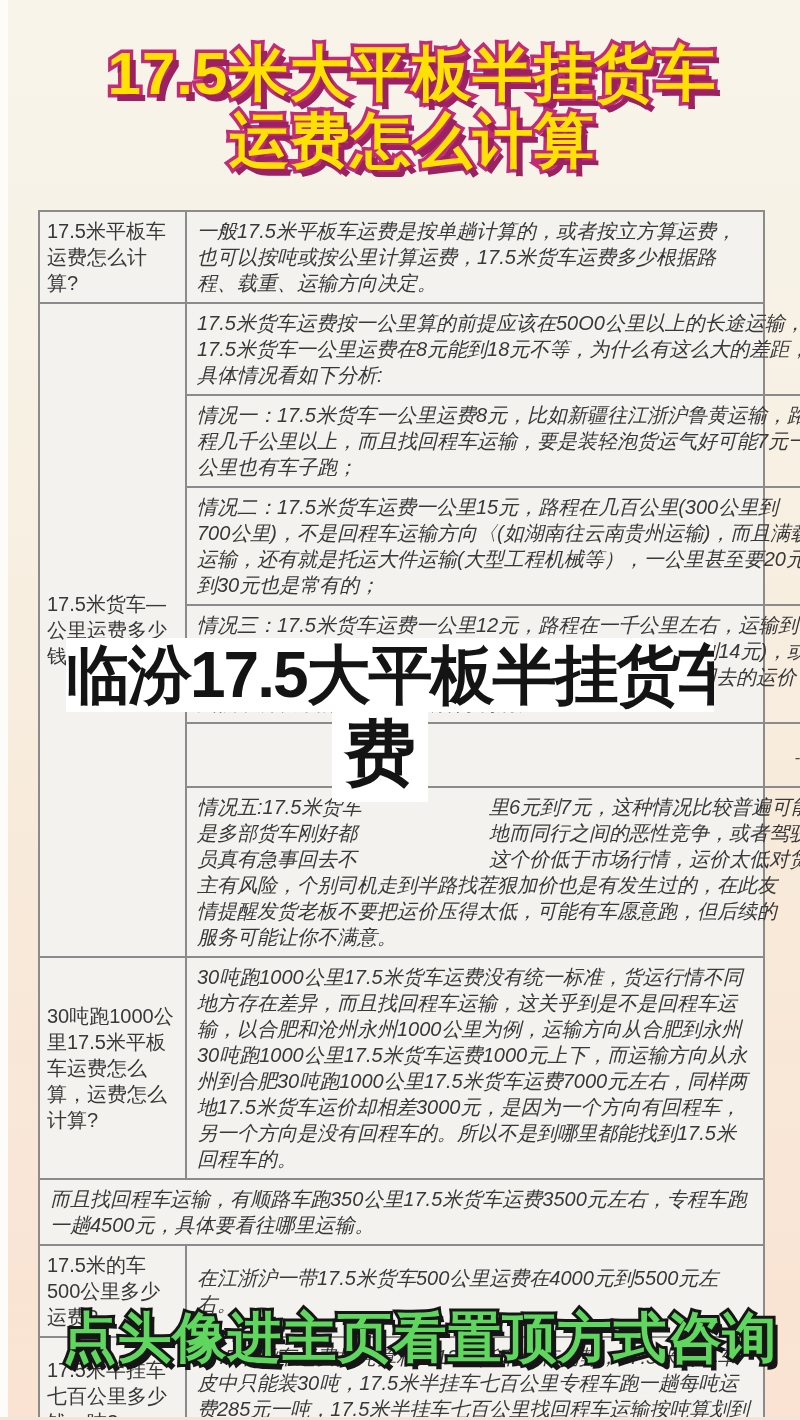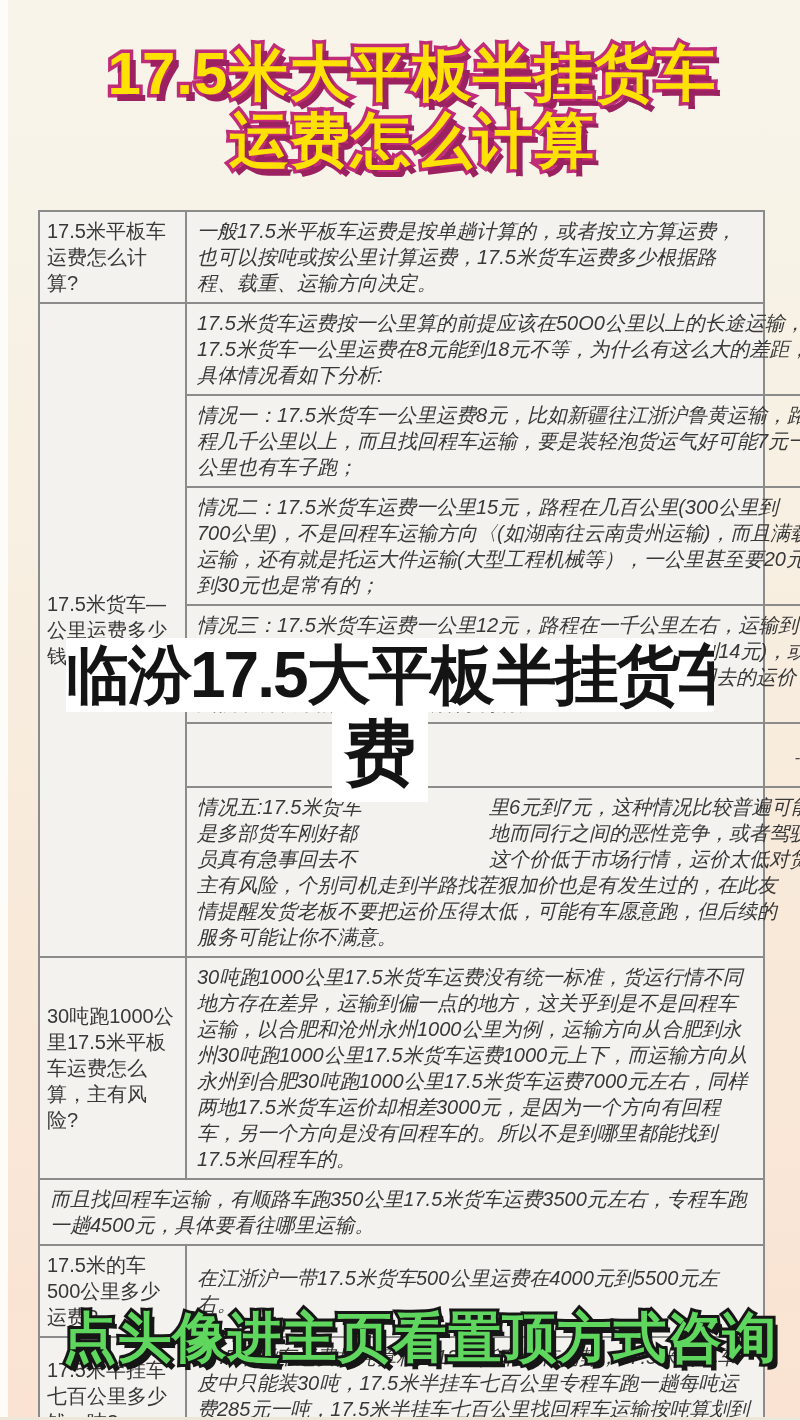--- a/index.html
+++ b/index.html
@@ -118,22 +118,22 @@
             <span class="gl-spacer"></span>
             <span class="gl-right">这个价低于市场行情，运价太低对货</span>
           </div>
           <div class="fullline">主有风险，个别司机走到半路找茬狠加价也是有发生过的，在此友</div>
           <div class="fullline">情提醒发货老板不要把运价压得太低，可能有车愿意跑，但后续的</div>
           <div class="fullline">服务可能让你不满意。</div>
         </div>
       </div>
     </div>
     <div class="row">
-      <div class="cell-q">30吨跑1000公里17.5米平板车运费怎么算，主有风险?</div>
-      <div class="cell-a pad">30吨跑1000公里17.5米货车运费没有统一标准，货运行情不同地方存在差异，运输到偏一点的地方，这关乎到是不是回程车运输，以合肥和沧州永州1000公里为例，运输方向从合肥到永州30吨跑1000公里17.5米货车运费1000元上下，而运输方向从永州到合肥30吨跑1000公里17.5米货车运费7000元左右，同样两地17.5米货车运价却相差3000元，是因为一个方向有回程车，另一个方向是没有回程车的。所以不是到哪里都能找到17.5米回程车的。</div>
+      <div class="cell-q">30吨跑1000公里17.5米平板车运费怎么算，运费怎么计算?</div>
+      <div class="cell-a pad">30吨跑1000公里17.5米货车运费没有统一标准，货运行情不同地方存在差异，而且找回程车运输，这关乎到是不是回程车运输，以合肥和沧州永州1000公里为例，运输方向从合肥到永州30吨跑1000公里17.5米货车运费1000元上下，而运输方向从永州到合肥30吨跑1000公里17.5米货车运费7000元左右，同样两地17.5米货车运价却相差3000元，是因为一个方向有回程车，另一个方向是没有回程车的。所以不是到哪里都能找到17.5米回程车的。</div>
     </div>
     <div class="row">
       <div class="cell-a pad">而且找回程车运输，有顺路车跑350公里17.5米货车运费3500元左右，专程车跑一趟4500元，具体要看往哪里运输。</div>
     </div>
     <div class="row">
       <div class="cell-q">17.5米的车500公里多少运费?</div>
       <div class="cell-a pad">在江浙沪一带17.5米货车500公里运费在4000元到5500元左右。</div>
     </div>
     <div class="row">
       <div class="cell-q">17.5米半挂车七百公里多少钱一吨?</div>

